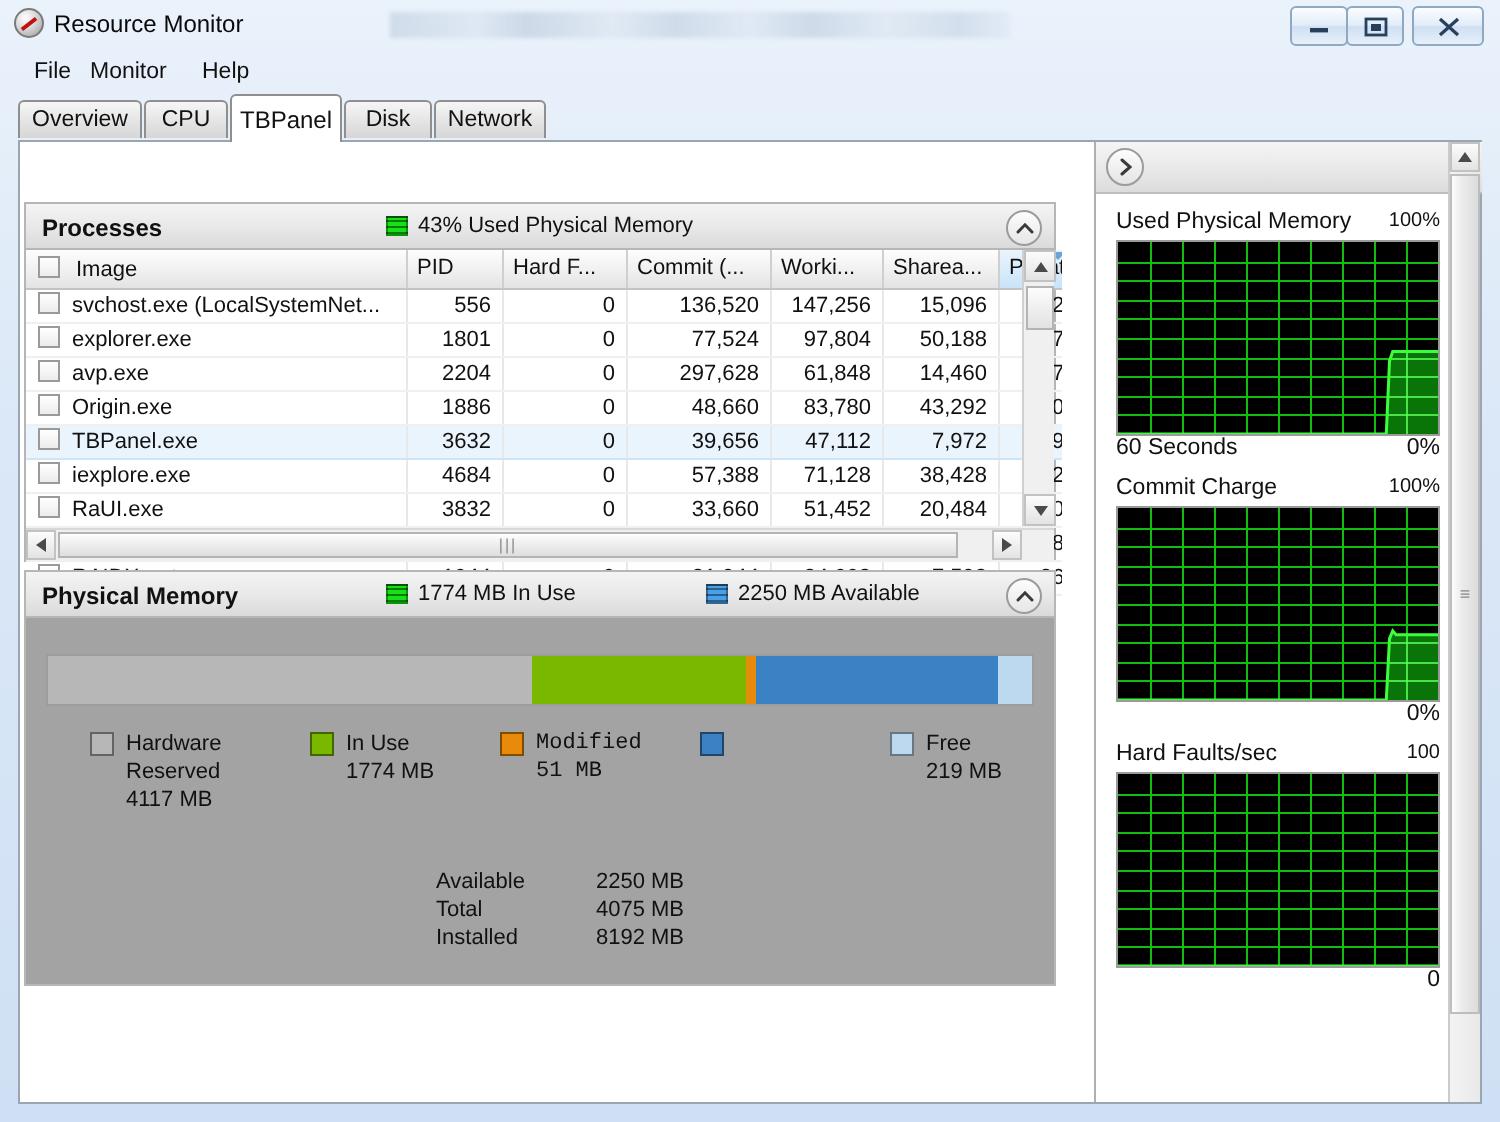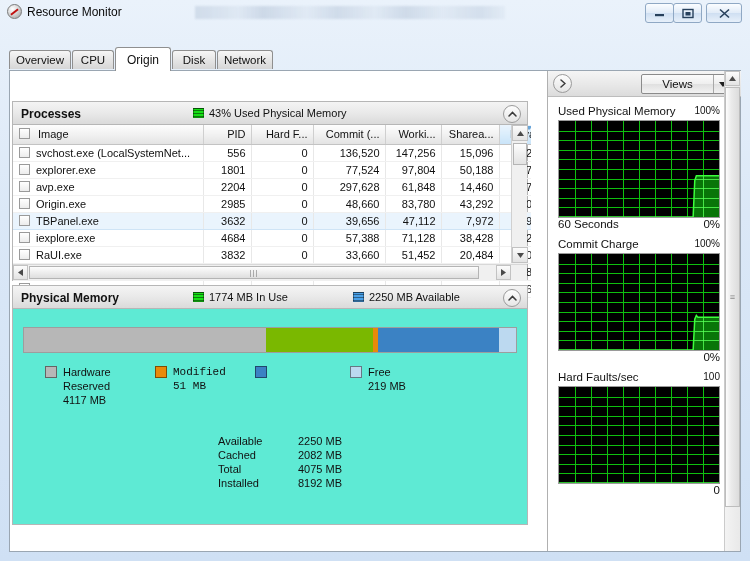--- a/index.html
+++ b/index.html
@@ -133,21 +133,21 @@
   #panel-processes { top:2px; }
   #proc-body {
     position:relative; margin-top:0; height:156px;
     border:1px solid #b6b6b6; border-top:none; background:#fff;
   }
   #proc-table { width:100%; border-collapse:collapse; table-layout:fixed; }
   #proc-table th {
     height:19px; font-weight:normal; font-size:11px; color:#111;
     background:linear-gradient(180deg,#fdfdfd 0%,#f0f0f0 55%,#e3e3e3 100%);
     border-right:1px solid #cfcfcf; border-bottom:1px solid #c3c3c3;
-    padding:0 5px; text-align:right; white-space:nowrap; overflow:hidden;
+    padding:0 5px; text-align:left; white-space:nowrap; overflow:hidden;
   }
   #proc-table th.col-image { text-align:left; padding-left:6px; }
   #proc-table th.sorted {
     background:linear-gradient(180deg,#eaf4fd 0%,#d8ecfb 55%,#c9e3f8 100%);
     position:relative;
   }
   #proc-table th.sorted:before {
     content:""; position:absolute; left:50%; top:1px; margin-left:-4px;
     border-left:4px solid transparent; border-right:4px solid transparent;
     border-top:4px solid #6aa5d8;
@@ -197,22 +197,22 @@
   #proc-hthumb {
     position:absolute; left:16px; top:1px; width:450px; height:13px;
     background:linear-gradient(180deg,#fdfdfd,#dedede); border:1px solid #b4b4b4;
     display:flex; align-items:center; justify-content:center;
   }
   .grip { font-size:8px; color:#8a8a8a; letter-spacing:1px; }
 
   
   #panel-physmem { top:186px; }
   #phys-body {
-    position:relative; height:216px;
-    border:1px solid #b6b6b6; border-top:none; background:#5eead4;
+    position:relative; height:184px;
+    border:1px solid #b6b6b6; border-top:none; background:#a3a3a3;
   }
   #mem-bar {
     position:absolute; left:10px; top:18px; width:494px; height:26px;
     border:1px solid #9d9d9d; display:flex; overflow:hidden;
   }
   .seg { height:100%; }
   #legend {
     position:absolute; left:32px; top:56px; width:470px;
     display:flex;
   }
@@ -308,25 +308,30 @@
         <rect x="3.5" y="4" width="5" height="3.5" fill="#27405c"></rect>
       </svg>
     </div>
     <div class="wbtn" id="btn-close">
       <svg width="13" height="11" viewBox="0 0 13 11">
         <path d="M2,1.5 L11,9.5 M11,1.5 L2,9.5" stroke="#27405c" stroke-width="1.6" fill="none"></path>
       </svg>
     </div>
   </div>
 
+  <div id="menubar">
+    <div class="menu-item" id="menu-file">File</div>
+    <div class="menu-item" id="menu-monitor">Monitor</div>
+    <div class="menu-item" id="menu-help">Help</div>
+  </div>
 
   <div id="tabstrip">
     <div class="tab" id="tab-overview">Overview</div>
     <div class="tab" id="tab-cpu">CPU</div>
-    <div class="tab active" id="tab-memory">Origin</div>
+    <div class="tab active" id="tab-memory">TBPanel</div>
     <div class="tab" id="tab-disk">Disk</div>
     <div class="tab" id="tab-network">Network</div>
   </div>
 
   <div id="content">
 
     <div id="left-col">
 
       <div class="panel" id="panel-processes">
         <div class="panel-header">
@@ -389,21 +394,21 @@
                   <td class="col-image"><span class="row-chk"></span><span>avp.exe</span></td>
                   <td>2204</td>
                   <td>0</td>
                   <td>297,628</td>
                   <td>61,848</td>
                   <td>14,460</td>
                   <td>47,388</td>
                 </tr>
                 <tr>
                   <td class="col-image"><span class="row-chk"></span><span>Origin.exe</span></td>
-                  <td>2985</td>
+                  <td>1886</td>
                   <td>0</td>
                   <td>48,660</td>
                   <td>83,780</td>
                   <td>43,292</td>
                   <td>40,488</td>
                 </tr>
                 <tr class="selected">
                   <td class="col-image"><span class="row-chk"></span><span>TBPanel.exe</span></td>
                   <td>3632</td>
                   <td>0</td>
@@ -509,20 +514,27 @@
               <div class="seg" style="width: 24.6%; background: rgb(59, 130, 196);"></div>
               <div class="seg" style="width: 3.4%; background: rgb(188, 217, 240);"></div>
             </div>
           <div id="legend">
               <div class="legend-item" style="width: 110px;">
                 <span class="legend-sw" style="background: rgb(183, 183, 183);"></span>
                 <div class="legend-txt">
                   <div>Hardware</div>
                   <div>Reserved</div>
                   <div>4117 MB</div>
+                </div>
+              </div>
+              <div class="legend-item" style="width: 95px;">
+                <span class="legend-sw" style="background: rgb(122, 184, 0);"></span>
+                <div class="legend-txt">
+                  <div>In Use</div>
+                  <div>1774 MB</div>
                 </div>
               </div>
               <div class="legend-item" style="width: 100px; font-family: Liberation Mono, monospace;">
                 <span class="legend-sw" style="background: rgb(232, 138, 10);"></span>
                 <div class="legend-txt">
                   <div>Modified</div>
                   <div>51 MB</div>
                 </div>
               </div>
               <div class="legend-item" style="width: 95px;">
@@ -531,43 +543,34 @@
               <div class="legend-item" style="width: 70px;">
                 <span class="legend-sw" style="background: rgb(188, 217, 240);"></span>
                 <div class="legend-txt">
                   <div>Free</div>
                   <div>219 MB</div>
                 </div>
               </div>
             </div>
           <div id="stats">
               <div class="stat-row"><span class="stat-label">Available</span><span class="stat-value">2250 MB</span></div>
-              <div class="stat-row"><span class="stat-label">Cached</span><span class="stat-value">2082 MB</span></div>
               <div class="stat-row"><span class="stat-label">Total</span><span class="stat-value">4075 MB</span></div>
               <div class="stat-row"><span class="stat-label">Installed</span><span class="stat-value">8192 MB</span></div>
             </div>
         </div>
       </div>
 
     </div>
 
     <div id="right-col">
       <div id="right-toolbar">
         <div id="expand-btn">
           <svg width="6" height="9" viewBox="0 0 6 9">
             <path d="M1,1 L5,4.5 L1,8" fill="none" stroke="#3a3a3a" stroke-width="1.5" stroke-linecap="round"></path>
           </svg>
-        </div>
-        <div id="views-btn">
-          <span id="views-label">Views</span>
-          <span id="views-arrow">
-            <svg width="8" height="5" viewBox="0 0 8 5">
-                <path d="M0,0 L8,0 L4,5 Z" fill="#1e1e1e"></path>
-              </svg>
-          </span>
         </div>
       </div>
 
       <div class="graph-block" id="graph-0" style="top:34px;">
         <div class="graph-head">
           <span class="graph-title">Used Physical Memory</span>
           <span class="graph-max">100%</span>
         </div>
         <div class="graph-canvas">
             <svg width="160" height="96" viewBox="0 0 160 96">

